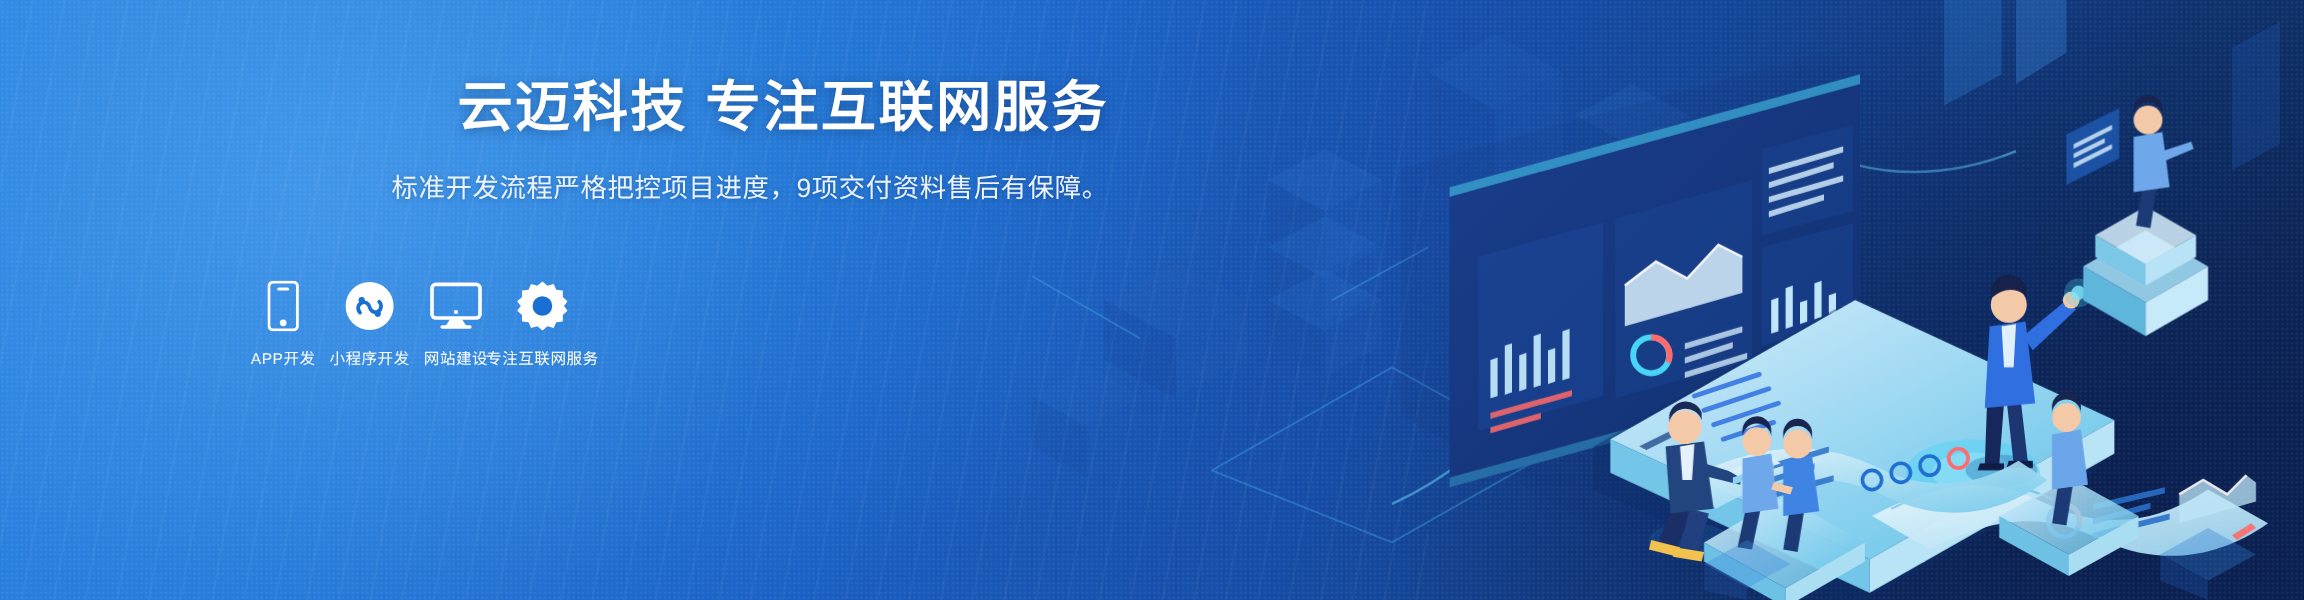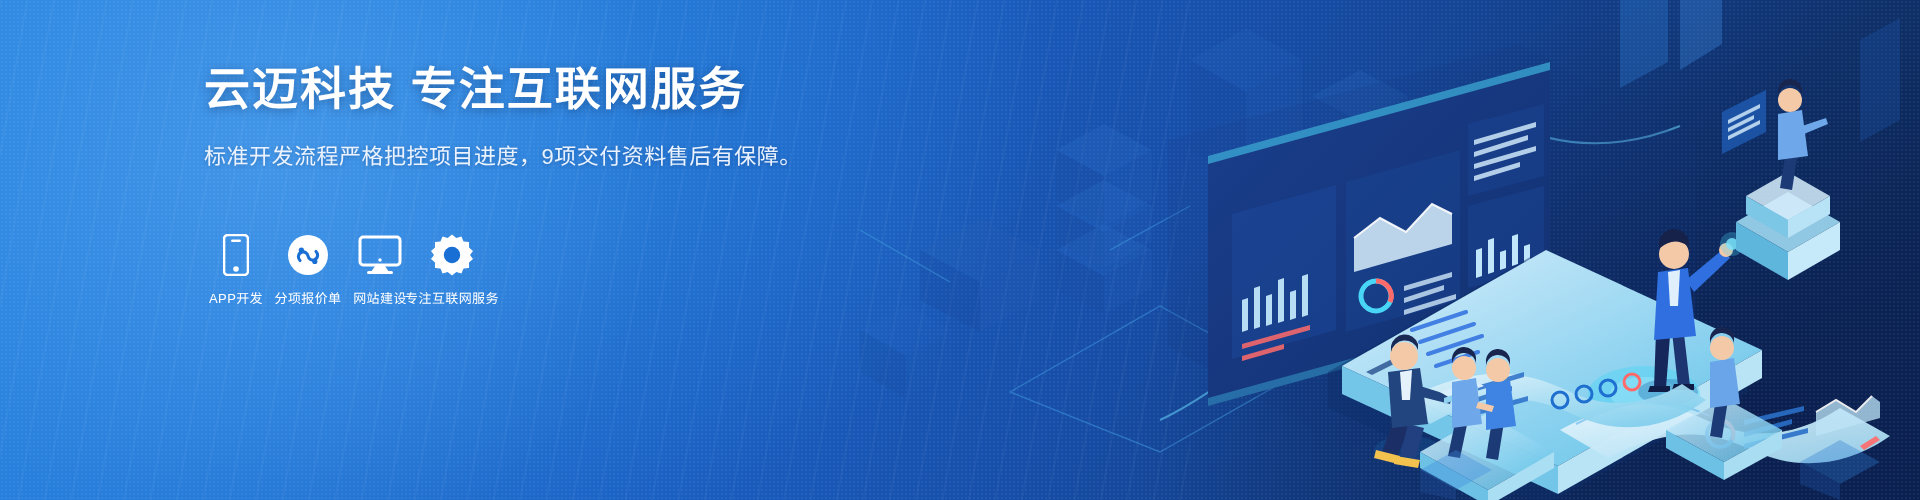--- a/index.html
+++ b/index.html
@@ -44,20 +44,21 @@
     pointer-events: none;
   }
 
   
   .copy {
     position: absolute;
     left: 204px;
     top: 62px;
     width: 720px;
     z-index: 6;
+    text-align: right;
   }
   .headline {
     margin: 0;
     font-size: 46px;
     line-height: 1.18;
     font-weight: 700;
     color: #ffffff;
     letter-spacing: 2px;
     white-space: nowrap;
     text-shadow: 0 2px 10px rgba(3,24,64,0.35);
@@ -443,21 +444,21 @@
     <div class="svc">
       <span class="svc-ico">
         <svg width="42" height="42" viewBox="0 0 42 42" xmlns="http://www.w3.org/2000/svg">
           <circle cx="21" cy="21" r="20" fill="#ffffff"></circle>
           <path d="M13 26.5 C 10.5 24, 11 19.5, 14.5 18.2 C 18 17, 20.5 19.5, 21 22
                    C 21.5 24.5, 24 27, 27.5 25.8 C 31 24.5, 31.5 20, 29 17.5" fill="none" stroke="#1a6fd4" stroke-width="3.1" stroke-linecap="round"></path>
           <circle cx="14.4" cy="16.2" r="2.6" fill="#1a6fd4"></circle>
           <circle cx="27.8" cy="27.4" r="2.6" fill="#1a6fd4"></circle>
         </svg>
       </span>
-      <span class="svc-label">分项报价单</span>
+      <span class="svc-label">小程序开发</span>
     </div>
 
 
     <div class="svc">
       <span class="svc-ico">
         <svg width="44" height="40" viewBox="0 0 44 40" xmlns="http://www.w3.org/2000/svg">
           <rect x="2" y="2" width="40" height="28" rx="3.2" ry="3.2" fill="none" stroke="#ffffff" stroke-width="3"></rect>
           <circle cx="22" cy="25" r="1.7" fill="#ffffff"></circle>
           <path d="M13 37 L31 37 L27 31 L17 31 Z" fill="#ffffff"></path>
           <rect x="9" y="36" width="26" height="3" rx="1.5" fill="#ffffff"></rect>

